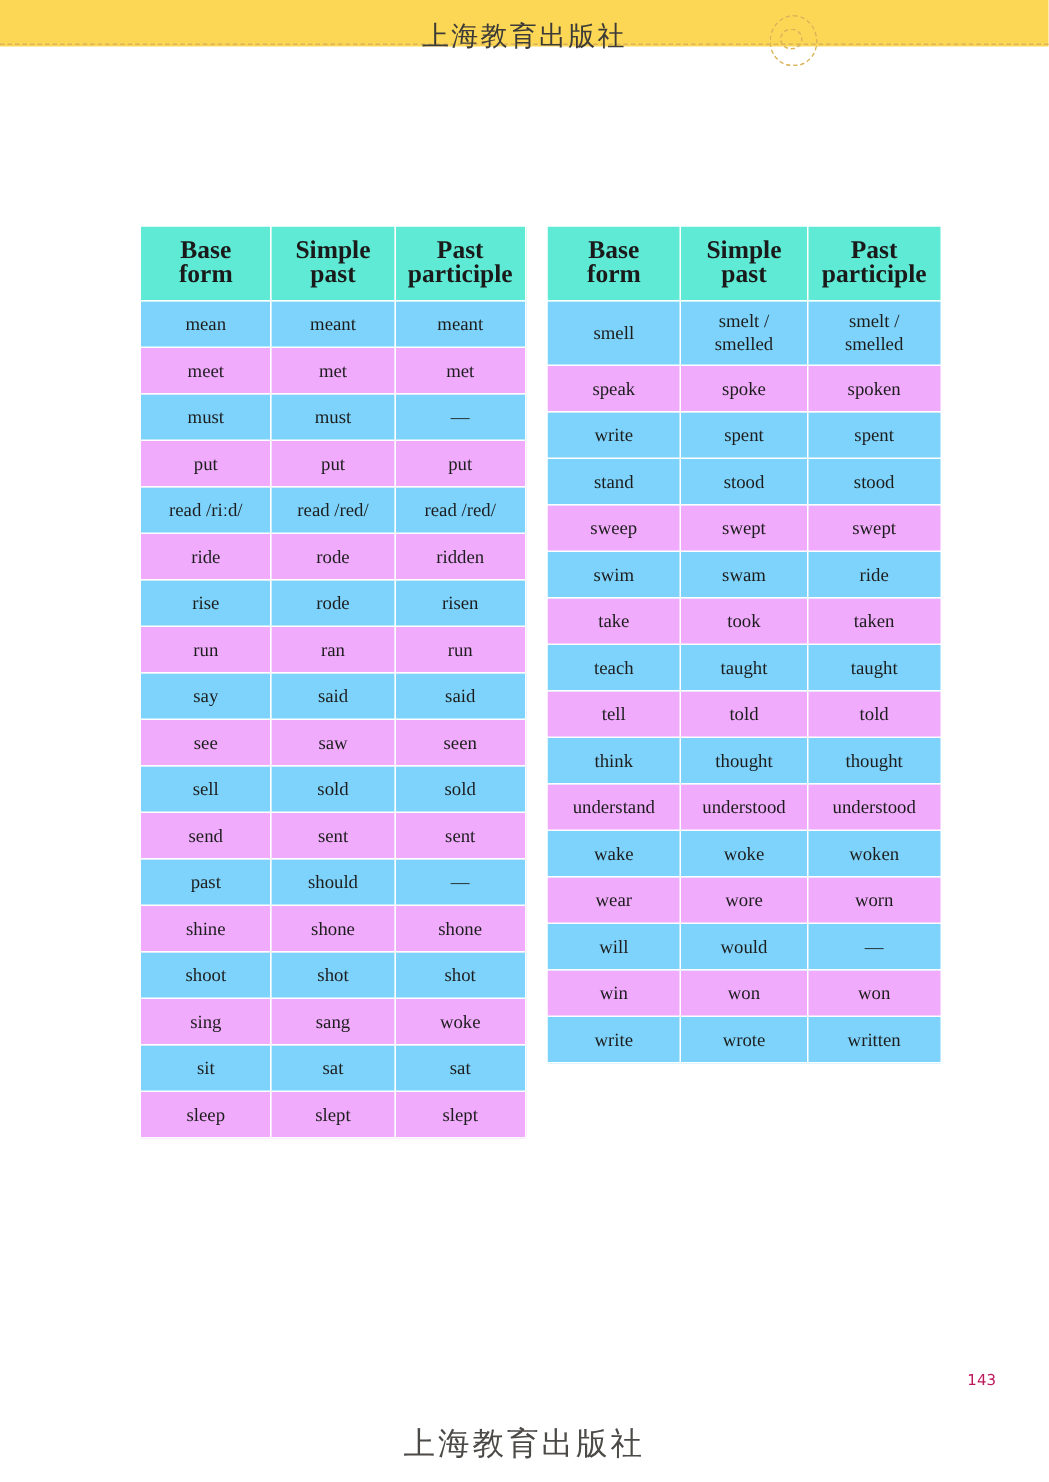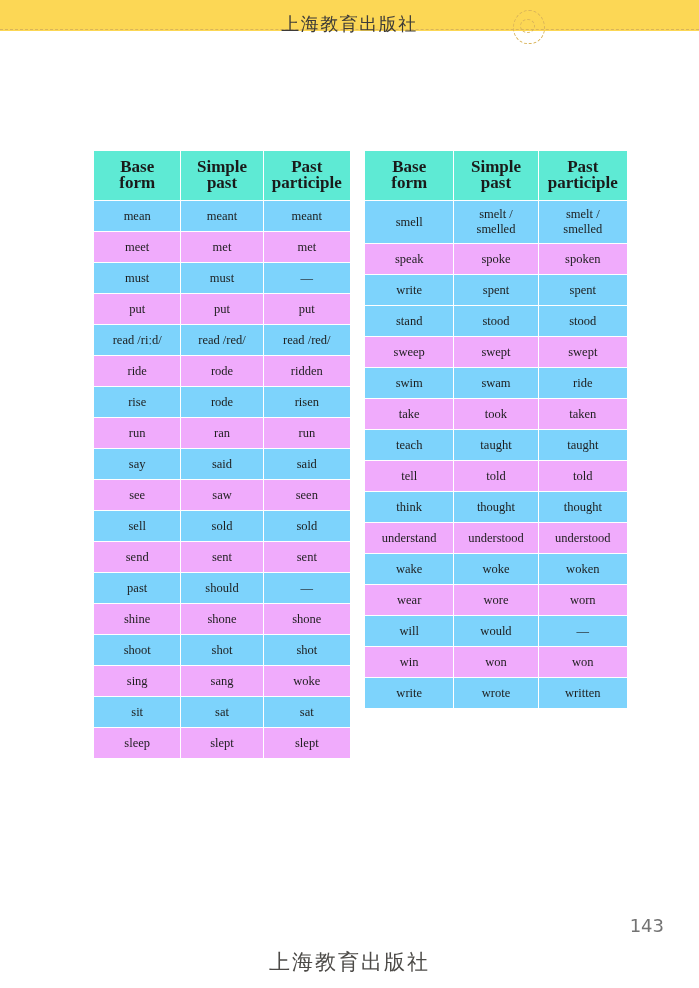--- a/index.html
+++ b/index.html
@@ -107,22 +107,22 @@
     font-family: "Liberation Serif", serif;
   }
   table.verb-table tr.shade-dark td { background: #7dd3fc; }
   table.verb-table tr.shade-light td { background: #f0abfc; }
 
   
   .page-number {
     position: absolute;
     right: 35px;
     top: 915px;
-    font-size: 18px;
-    color: #737373;
+    font-size: 10px;
+    color: #be185d;
     font-family: "DejaVu Sans", sans-serif;
   }
   .footer-watermark {
     position: absolute;
     left: 0;
     top: 948px;
     width: 699px;
     text-align: center;
     font-size: 21px;
     letter-spacing: 2px;

